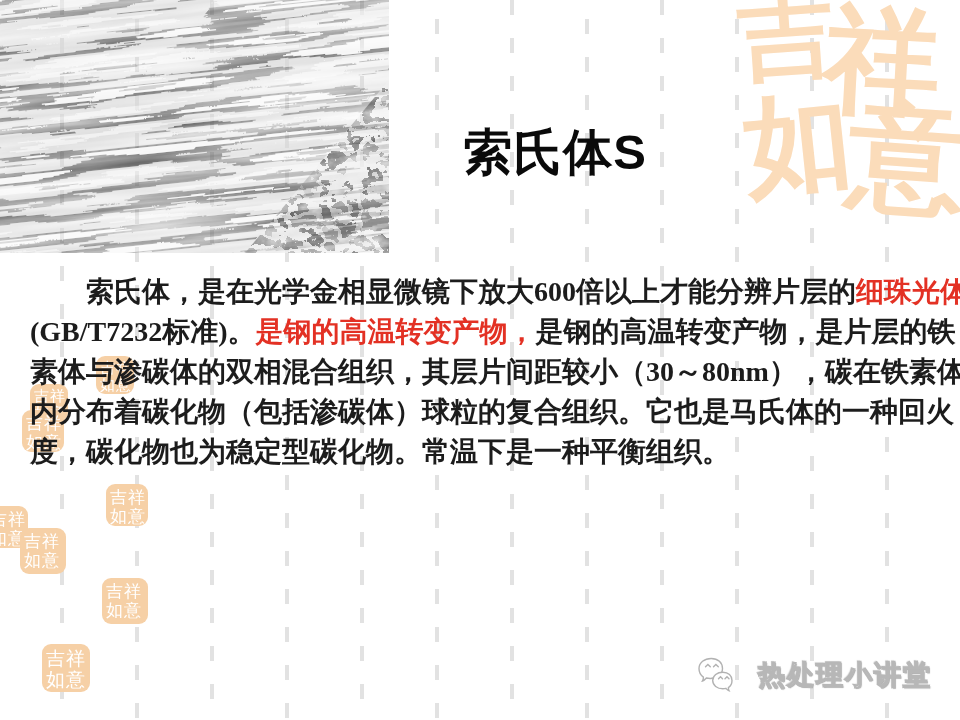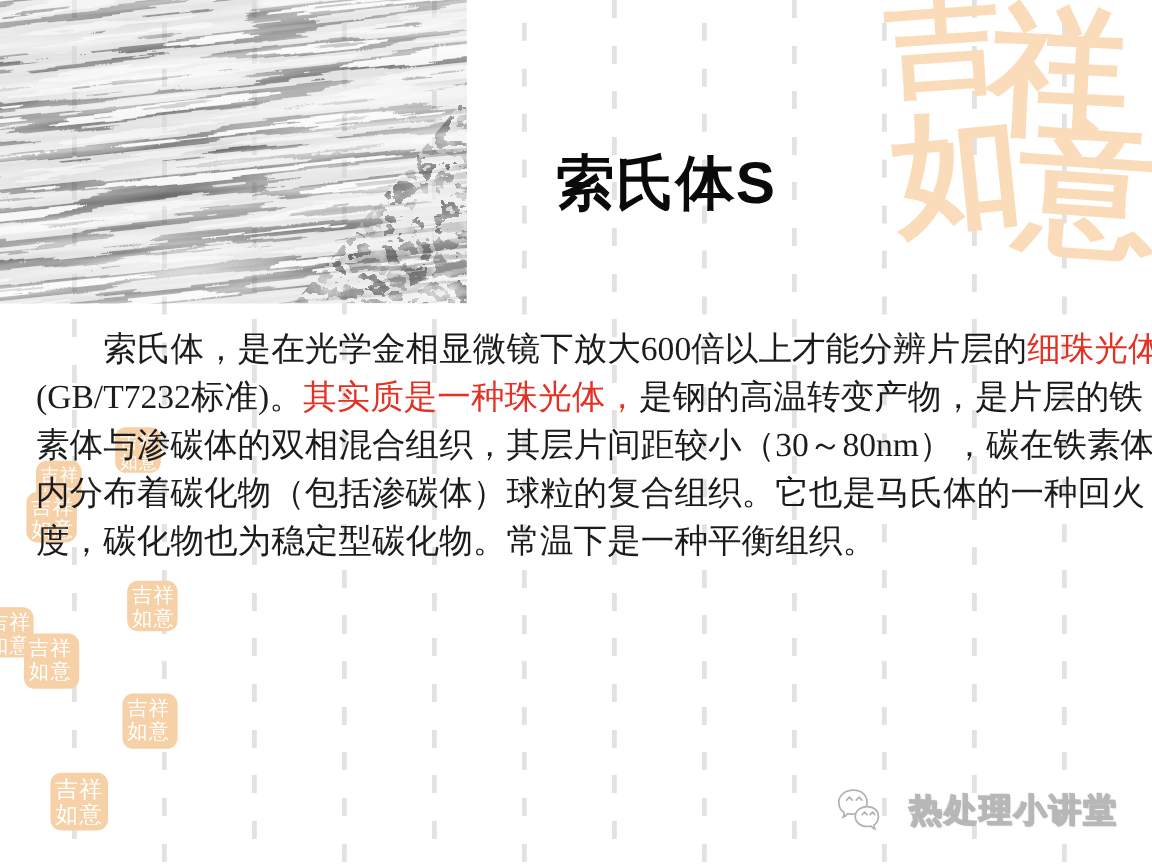--- a/index.html
+++ b/index.html
@@ -33,21 +33,21 @@
   
   .title{
     position:absolute;left:420px;top:120px;width:270px;z-index:2;
     text-align:center;font-size:49px;font-weight:bold;color:#0a0a0a;
     letter-spacing:1px;font-family:"Liberation Sans","DejaVu Sans",sans-serif;
   }
   
   .body-text{
     position:absolute;left:30px;top:272px;width:900px;z-index:2;
     font-family:"Liberation Serif","DejaVu Serif",serif;
-    font-size:28px;color:#1c1c1c;
+    font-size:28px;color:#1c1c1c;font-weight:bold;
   }
   .text-line{height:40px;line-height:40px;white-space:nowrap;}
   .seg-normal{color:#1c1c1c;}
   .seg-red{color:var(--red);}
   .seg-link{
     color:var(--blue);text-decoration:underline;
     text-decoration-thickness:2px;text-underline-offset:5px;cursor:pointer;
   }
   
   .watermark{
@@ -128,21 +128,21 @@
     </g>
     <g clip-path="url(#cpFine)">
       <rect x="220" y="60" width="169" height="193" filter="url(#fine)"></rect>
     </g>
   </svg>
 
   <div class="title">索氏体S</div>
 
   <div class="body-text">
       <div class="text-line"><span class="seg-normal">　　索氏体，是在光学金相显微镜下放大600倍以上才能分辨片层的</span><span class="seg-red">细珠光体</span></div>
-      <div class="text-line"><span class="seg-normal">(GB/T7232标准)。</span><span class="seg-red">其实质是一种珠光体，</span><span class="seg-normal">是钢的高温转变产物，是片层的铁</span></div>
+      <div class="text-line"><span class="seg-normal">(GB/T7232标准)。</span><span class="seg-red">是钢的高温转变产物，</span><span class="seg-normal">是钢的高温转变产物，是片层的铁</span></div>
       <div class="text-line"><span class="seg-normal">素体与渗碳体的双相混合组织，其层片间距较小（30～80nm），碳在铁素体</span></div>
       <div class="text-line"><span class="seg-normal">内分布着碳化物（包括渗碳体）球粒的复合组织。它也是马氏体的一种回火</span></div>
       <div class="text-line"><span class="seg-normal">度，碳化物也为稳定型碳化物。常温下是一种平衡组织。</span></div>
     </div>
 
   <div class="watermark">
     <svg width="42" height="40" viewBox="0 0 42 40">
       <g fill="#ffffff" stroke="#b2b2b2" stroke-width="1.4">
         <path d="M28.5 13.5c0 5.8-5.4 10-12.3 10-1.3 0-2.6-.15-3.8-.45 0 0-2.2 2.6-3.9 2.9 1-1.6.9-3.9.9-3.9-2.7-1.8-4.4-4.8-4.4-8.55C5 7.7 10.4 3.5 17.2 3.5s11.3 4.2 11.3 10z"></path>
         <path d="M38 25.5c0 3.1-1.4 5.6-3.6 7.1 0 0-.1 1.9.7 3.2-1.4-.25-3.2-2.4-3.2-2.4-1 .25-2 .37-3.1.37-5.6 0-10.1-3.45-10.1-8.27s4.5-8.3 10.1-8.3S38 20.7 38 25.5z"></path>

